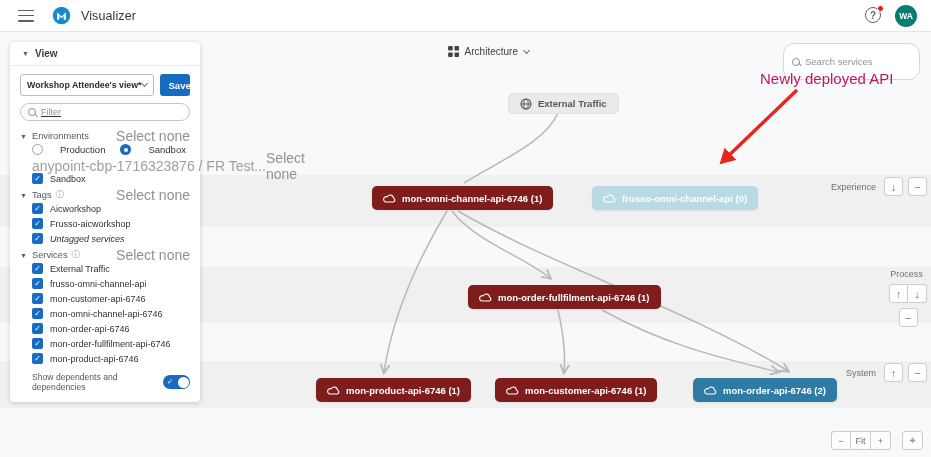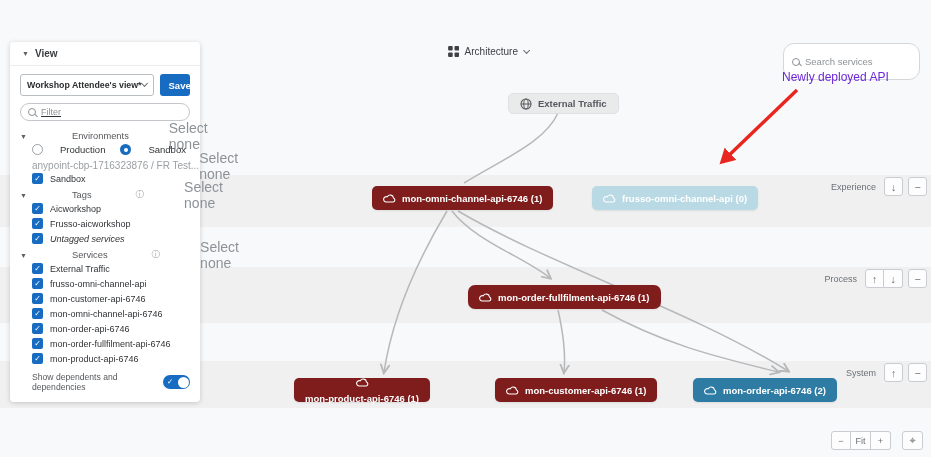--- a/index.html
+++ b/index.html
@@ -72,51 +72,51 @@
   .zoom-seg { display:flex; }
   .zoom-seg .seg { width:20px; height:19px; background:#fdfdfd; border:1px solid #c9cdd1; color:#6b7075;
     font-size:9px; display:flex; align-items:center; justify-content:center; cursor:pointer; }
   .zoom-seg .seg + .seg { border-left:0; }
   .zoom-seg .seg:first-child { border-radius:3px 0 0 3px; }
   .zoom-seg .seg:last-child { border-radius:0 3px 3px 0; }
   .locate-btn { width:21px; height:19px; background:#fdfdfd; border:1px solid #c9cdd1; border-radius:3px;
     color:#6b7075; font-size:11px; display:flex; align-items:center; justify-content:center; cursor:pointer; }
 
   
-  .annotation { position:absolute; left:782px; top:70px; color:#6d28d9; font-size:12px; z-index:7; }
+  .annotation { position:absolute; left:760px; top:70px; color:#be185d; font-size:15px; z-index:7; }
 
   
   .panel { position:absolute; left:10px; top:42px; width:190px; background:#fff; border-radius:4px;
     box-shadow:0 1px 5px rgba(0,0,0,.18); z-index:30; font-size:9.5px; color:#303336; padding-bottom:6px; }
   .panel-head { display:flex; align-items:center; gap:6px; padding:6px 12px; border-bottom:1px solid #ececec;
     font-size:10px; font-weight:bold; color:#3a3d3f; }
   .tri { font-size:7px; color:#5d6165; }
   .view-row { display:flex; gap:6px; padding:8px 10px 3px; align-items:center; }
   .view-select { flex:1; height:22px; border:1px solid #b9bec3; border-radius:3px; display:flex;
     align-items:center; justify-content:space-between; padding:0 6px; font-size:8.8px; font-weight:bold;
     color:#2c2e30; cursor:pointer; white-space:nowrap; }
   .save-split { display:flex; height:22px; border-radius:3px; overflow:hidden; background:#176bc1;
     color:#fff; cursor:pointer; }
   .save-main { padding:0 9px; font-size:9.5px; font-weight:bold; display:flex; align-items:center; }
   .filter-row { padding:4px 10px 6px;text-decoration:underline; }
   .filter-pill { height:18px; border:1px solid #c3c7cb; border-radius:9px; display:flex; align-items:center;
     padding:0 7px; }
   .filter-pill input { border:0; outline:0; width:100%; font-size:9px; font-family:inherit; background:transparent; }
-  .sec-head { display:flex; align-items:center; padding:4px 10px 1px; height:15px;gap:40px; }
+  .sec-head { display:flex; align-items:center; padding:4px 10px 1px; height:15px; }
   .sec-title { font-size:9.3px; color:#55585c; margin-left:5px; }
   .info-ic { color:#9ba0a4; font-size:8.5px; margin-left:4px; }
   .select-none { margin-left:auto; font-size:14px; color:#8d9297; cursor:pointer; }
   .radio-row { display:flex; gap:15px; padding:2px 10px 2px 22px; height:15px; align-items:center; }
   .radio-opt { display:flex; align-items:flex-start; gap:17px; cursor:pointer; }
   .rdo { width:11px; height:11px; border-radius:50%; border:1px solid #9aa0a5; flex:none; }
   .rdo.on { border:0; background:#176bc1; position:relative; }
   .rdo.on::after { content:""; position:absolute; left:3.5px; top:3.5px; width:4px; height:4px;
     background:#fff; border-radius:50%; }
   .org-row { display:flex; align-items:center; padding:4px 10px 1px 22px; height:14px; }
-  .org-text { font-size:10px; color:#9ba0a4; white-space:nowrap; }
+  .org-text { font-size:14px; color:#9ba0a4; white-space:nowrap; }
   .chk-row { display:flex; align-items:center; gap:7px; padding:0 10px 0 22px; height:15px; cursor:pointer; }
   .cbx { width:11px; height:11px; border-radius:2px; background:#176bc1; color:#fff; flex:none;
     display:flex; align-items:center; justify-content:center; font-size:8px; }
   .cbx::after { content:"✓"; }
   .chk-label { font-size:9px; color:#303336; white-space:nowrap; }
   .chk-label.italic { font-style:italic; }
   .toggle-row { display:flex; align-items:center; padding:6px 10px 4px 22px; }
   .toggle-label { font-size:8.6px; color:#55585c; }
   .toggle { margin-left:auto; width:27px; height:14px; background:#176bc1; border-radius:7px;
     position:relative; cursor:pointer; flex:none; }
@@ -146,20 +146,39 @@
       <path d="M 558 113 C 545 142, 505 158, 464 183"></path>
       <path d="M 452 211 C 475 241, 524 257, 550 278" marker-end="url(#arr)"></path>
       <path d="M 447 211 C 414 266, 392 320, 384 372" marker-end="url(#arr)"></path>
       <path d="M 458 211 C 552 266, 690 310, 788 371" marker-end="url(#arr)"></path>
       <path d="M 558 310 C 563 332, 566 352, 564 372" marker-end="url(#arr)"></path>
       <path d="M 602 310 C 667 346, 722 358, 778 372" marker-end="url(#arr)"></path>
     </g>
     <path d="M 797 90 L 722 162" stroke="#e8251f" stroke-width="3.4" marker-end="url(#redarr)"></path>
   </svg>
 
+  <div class="topbar">
+    <div class="hamburger">
+        <i></i>
+        <i></i>
+        <i></i>
+      </div>
+    <svg class="logo" viewBox="0 0 24 24">
+      <circle cx="12" cy="12" r="11" fill="#148cc9"></circle>
+      <path d="M6.5 17.5 V8 L12 13.2 L17.5 8 V17.5 H14.8 V12.6 L12 15.4 L9.2 12.6 V17.5 Z" fill="#fff"></path>
+    </svg>
+    <span class="app-title">Visualizer</span>
+    <div class="topbar-right">
+      <div class="help-wrap">
+        <div class="help-circ">?</div>
+        <div class="red-dot"></div>
+      </div>
+      <div class="avatar">WA</div>
+    </div>
+  </div>
 
   <div class="arch-select">
     <svg width="11" height="11" viewBox="0 0 11 11">
       <rect x="0" y="0" width="4.6" height="4.6" rx="1" fill="#3e4246"></rect>
       <rect x="6.4" y="0" width="4.6" height="4.6" rx="1" fill="#3e4246"></rect>
       <rect x="0" y="6.4" width="4.6" height="4.6" rx="1" fill="#3e4246"></rect>
       <rect x="6.4" y="6.4" width="4.6" height="4.6" rx="1" fill="#3e4246"></rect>
     </svg>
     <span>Architecture</span>
     <span class="chev"></span>
@@ -188,28 +207,28 @@
     <span>mon-omni-channel-api-6746 (1)</span>
   </div>
 
   <div class="node light" style="left:592px; top:186px;">
     <svg class="cloud-ic" width="13" height="9" viewBox="0 0 13 9">
       <path d="M3.4 8 A2.7 2.7 0 1 1 4.3 2.8 A3.3 3.3 0 0 1 10.5 4 A2.1 2.1 0 0 1 10.2 8 Z" fill="none" stroke="#fff" stroke-width="1.1"></path>
     </svg>
     <span>frusso-omni-channel-api (0)</span>
   </div>
 
-  <div class="node medium" style="left:468px; top:285px;border-radius:7px;">
+  <div class="node medium" style="left:468px; top:285px;">
     <svg class="cloud-ic" width="13" height="9" viewBox="0 0 13 9">
       <path d="M3.4 8 A2.7 2.7 0 1 1 4.3 2.8 A3.3 3.3 0 0 1 10.5 4 A2.1 2.1 0 0 1 10.2 8 Z" fill="none" stroke="#fff" stroke-width="1.1"></path>
     </svg>
     <span>mon-order-fullfilment-api-6746 (1)</span>
   </div>
 
-  <div class="node medium" style="left:294px; top:378px;flex-direction:column;">
+  <div class="node medium" style="left:316px; top:378px;">
     <svg class="cloud-ic" width="13" height="9" viewBox="0 0 13 9">
       <path d="M3.4 8 A2.7 2.7 0 1 1 4.3 2.8 A3.3 3.3 0 0 1 10.5 4 A2.1 2.1 0 0 1 10.2 8 Z" fill="none" stroke="#fff" stroke-width="1.1"></path>
     </svg>
     <span>mon-product-api-6746 (1)</span>
   </div>
 
   <div class="node medium" style="left:495px; top:378px;">
     <svg class="cloud-ic" width="13" height="9" viewBox="0 0 13 9">
       <path d="M3.4 8 A2.7 2.7 0 1 1 4.3 2.8 A3.3 3.3 0 0 1 10.5 4 A2.1 2.1 0 0 1 10.2 8 Z" fill="none" stroke="#fff" stroke-width="1.1"></path>
     </svg>
@@ -221,21 +240,21 @@
       <path d="M3.4 8 A2.7 2.7 0 1 1 4.3 2.8 A3.3 3.3 0 0 1 10.5 4 A2.1 2.1 0 0 1 10.2 8 Z" fill="none" stroke="#fff" stroke-width="1.1"></path>
     </svg>
     <span>mon-order-api-6746 (2)</span>
   </div>
 
   <div class="layer-ctl" style="right:4px; top:177px;">
     <span class="layer-name">Experience</span>
     <div class="sq-btn">↓</div>
     <div class="sq-btn">−</div>
   </div>
-  <div class="layer-ctl" style="right:4px; top:269px;">
+  <div class="layer-ctl" style="right:4px; top:269px;flex-direction:column;">
     <span class="layer-name">Process</span>
     <div class="pair">
       <div class="sq-btn">↑</div>
       <div class="sq-btn">↓</div>
     </div>
     <div class="sq-btn">−</div>
   </div>
   <div class="layer-ctl" style="right:4px; top:363px;">
     <span class="layer-name">System</span>
     <div class="sq-btn">↑</div>

